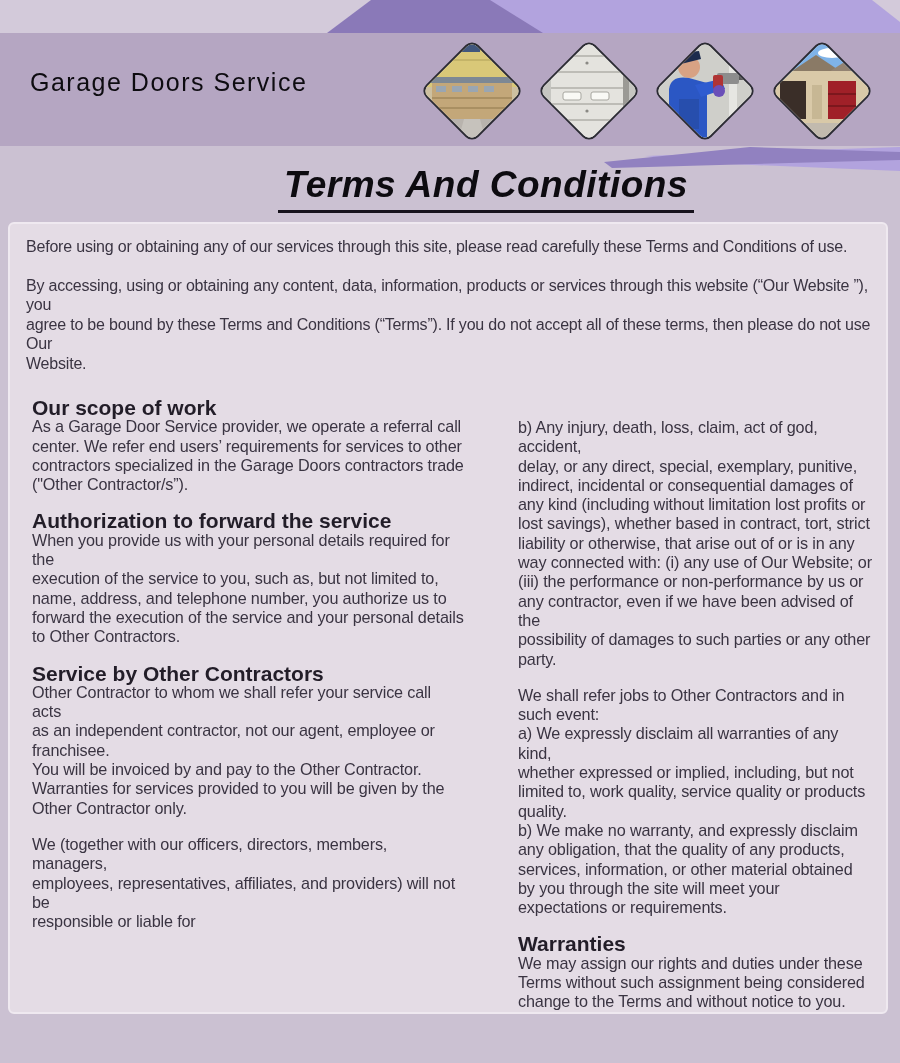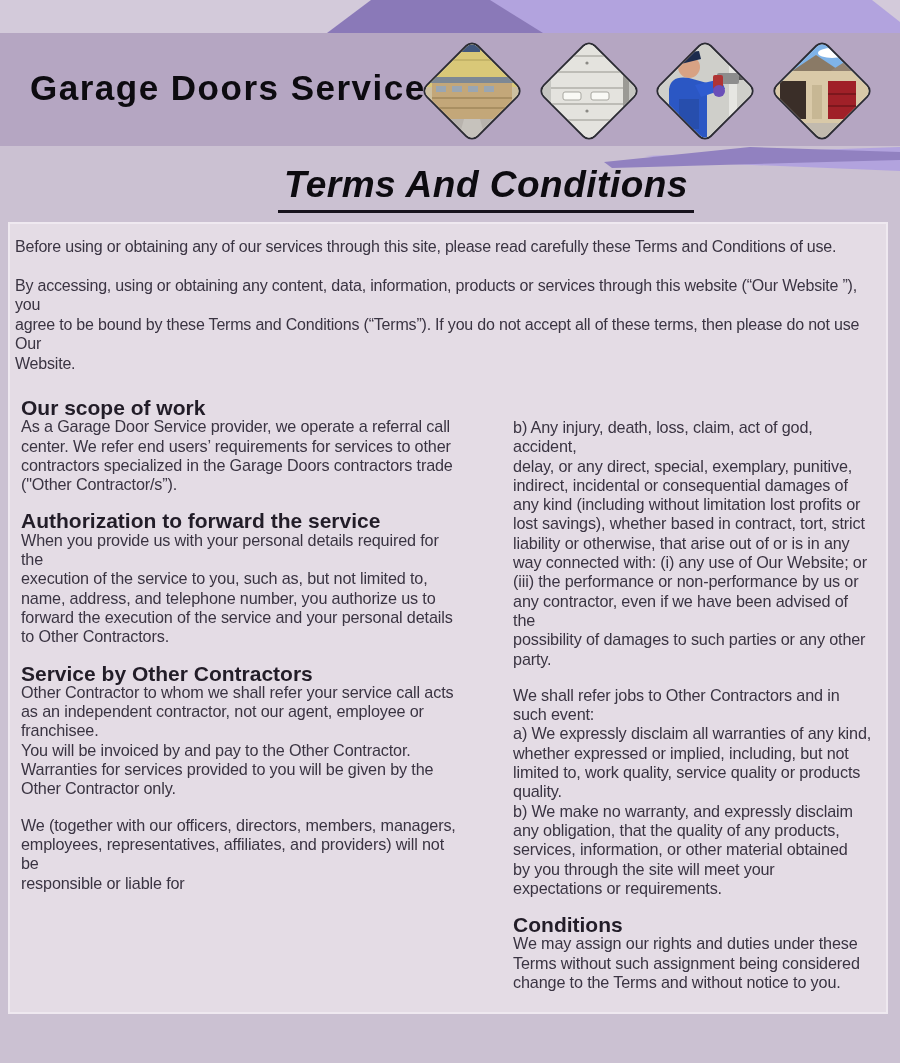--- a/index.html
+++ b/index.html
@@ -9,21 +9,21 @@
     background:#cbc1d2;
     overflow:hidden;
     font-family:"Liberation Sans", sans-serif;
     color:#3a3442;
   }
   
   .deco{position:absolute;top:0;left:0;}
   
   .logo{
     position:absolute;left:30px;top:68px;
-    font-size:35px;font-weight:700;letter-spacing:1.5px;
+    font-size:25px;font-weight:400;letter-spacing:1.5px;
     color:#0d0b10;
   }
   
   .diamond{
     position:absolute;top:54px;
     width:70px;height:70px;
     transform:rotate(45deg);
     border:2px solid #2b2b33;
     border-radius:9px;
     overflow:hidden;
@@ -46,22 +46,22 @@
     padding:0 6px 4px 6px;
     font-style:italic;
   }
   
   .panel{
     position:absolute;left:8px;top:222px;
     width:880px;height:792px;
     box-sizing:border-box;
     background:#e4dce5;
     border:2px solid #efe9f0;
-    border-radius:0;
-    padding:13px 14px 10px 5px;
+    border-radius:6px;
+    padding:13px 14px 10px 16px;
     overflow:hidden;
   }
   .intro p{
     margin:0 0 19px 0;
     font-size:16px;line-height:19.5px;
     letter-spacing:-.2px;
     white-space:pre-line;
   }
   .cols{display:flex;gap:54px;margin-top:25px;padding-left:6px;}
   .col-left{width:454px;}
@@ -229,21 +229,21 @@
 whether expressed or implied, including, but not
 limited to, work quality, service quality or products
 quality.
 b) We make no warranty, and expressly disclaim
 any obligation, that the quality of any products,
 services, information, or other material obtained
 by you through the site will meet your
 expectations or requirements.</p>
         </div>
         <div class="sec">
-          <h3>Conditions</h3>
+          <h3>Warranties</h3>
           <p>We may assign our rights and duties under these
 Terms without such assignment being considered
 change to the Terms and without notice to you.</p>
         </div>
       </div>
 
     </div>
   </div>
 
 </div>

